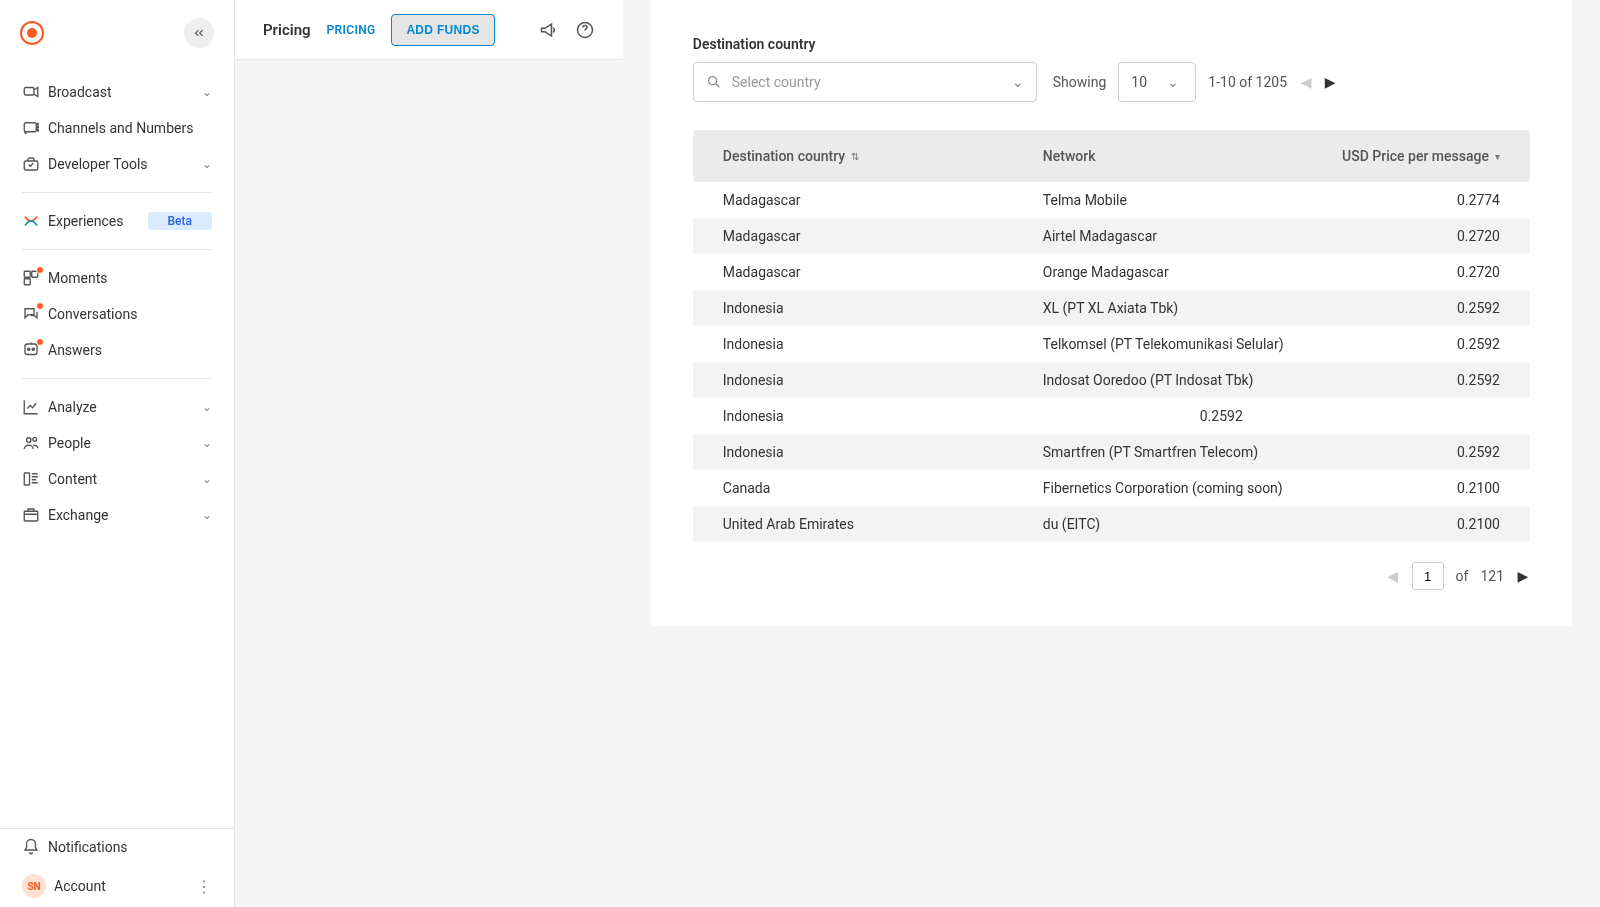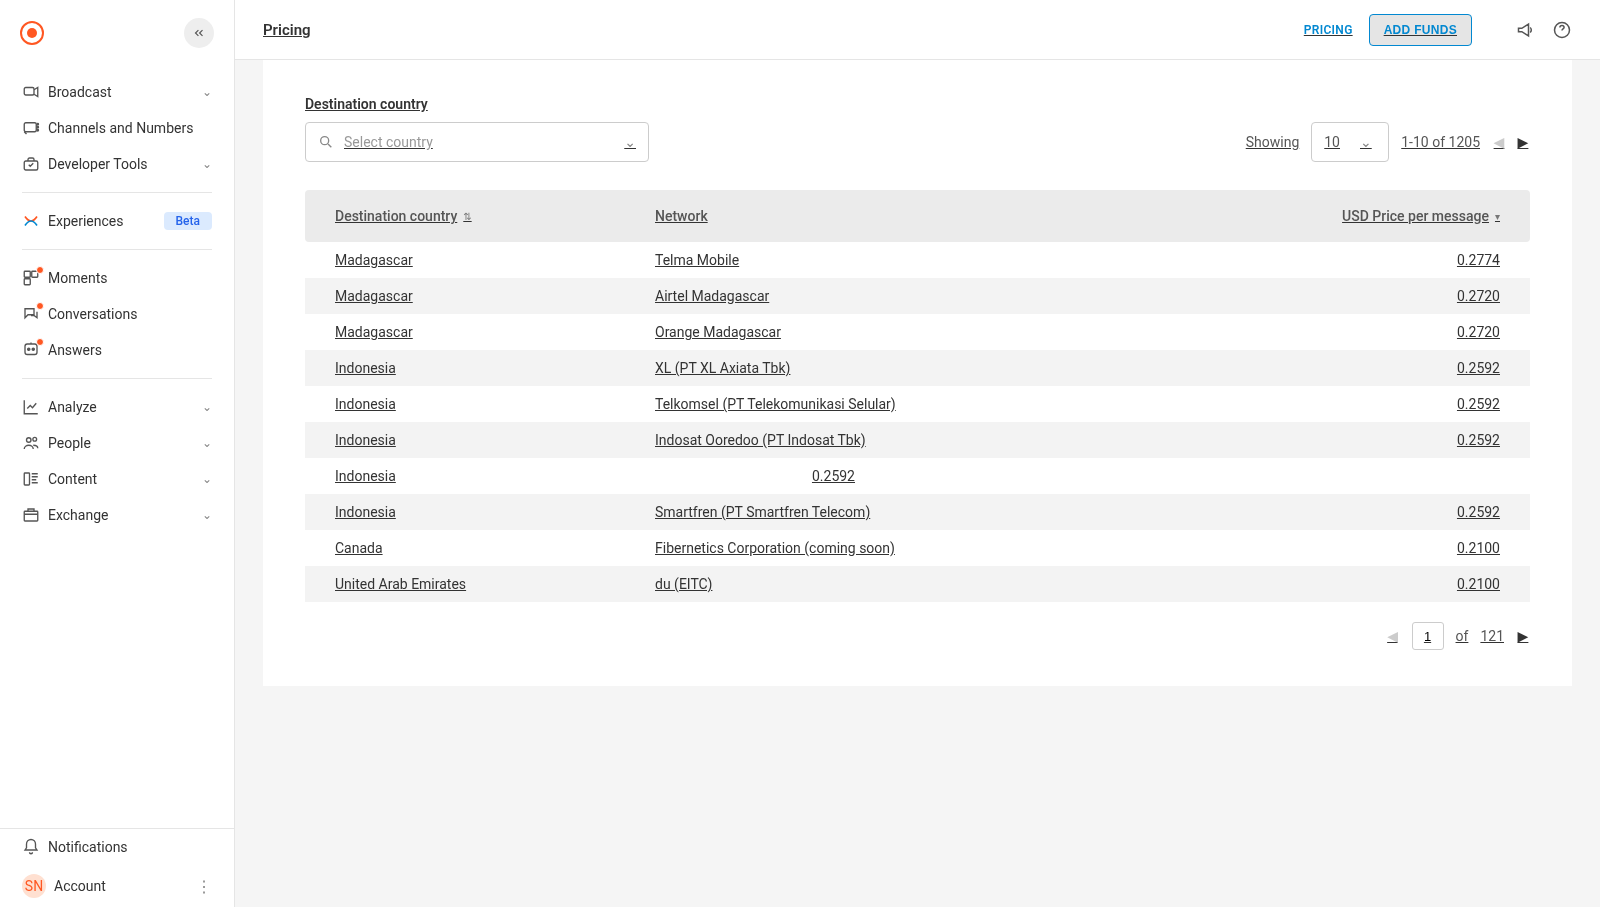--- a/index.html
+++ b/index.html
@@ -11,39 +11,39 @@
 .sidebar-top { padding: 18px 20px; display: flex; align-items: center; justify-content: space-between; }
 .logo { width: 24px; height: 24px; border: 2.5px solid #ff5722; border-radius: 50%; display: flex; align-items: center; justify-content: center; }
 .logo-inner { width: 10px; height: 10px; background: #ff5722; border-radius: 50%; }
 .collapse-btn { width: 30px; height: 30px; border-radius: 50%; background: #eee; display: flex; align-items: center; justify-content: center; cursor: pointer; }
 .nav { flex: 1; overflow: auto; padding: 8px 0; }
 .nav-item { display: flex; align-items: center; padding: 9px 22px; color: #333; cursor: pointer; position: relative; gap: 8px; }
 .nav-icon { width: 18px; height: 18px; display: flex; align-items: center; justify-content: center; color: #555; position: relative; }
 .nav-label { flex: 1; }
 .nav-chevron { color: #888; font-size: 12px; }
 .nav-divider { height: 1px; background: #e5e5e5; margin: 10px 22px; }
-.badge-beta { background: #dbeafe; color: #2563eb; padding: 2px 12px; border-radius: 4px; font-size: 12px; font-weight: 500; }
+.badge-beta { background: #dbeafe; color: #2563eb; padding: 2px 20px; border-radius: 4px; font-size: 12px; font-weight: 500; }
 .badge-dot { position: absolute; top: -3px; right: -4px; width: 8px; height: 8px; background: #ff5722; border-radius: 50%; border: 1.5px solid #fff; }
 .sidebar-bottom { border-top: 1px solid #e5e5e5; }
-.avatar { width: 24px; height: 24px; border-radius: 50%; background: #ffe0d1; color: #ff5722; font-size: 14px; font-weight: 400; display: flex; align-items: center; justify-content: center; }
+.avatar { width: 24px; height: 24px; border-radius: 50%; background: #ffe0d1; color: #ff5722; font-size: 10px; font-weight: 700; display: flex; align-items: center; justify-content: center; }
 .dots-icon { color: #888; font-size: 16px; }
 
 
-.main { flex: 1; display: flex; flex-direction: column; overflow: hidden; text-decoration: underline; }
+.main { flex: 1; display: flex; flex-direction: row; overflow: hidden; }
 .topbar { height: 60px; background: #fff; border-bottom: 1px solid #e5e5e5; display: flex; align-items: center; padding: 0 28px; gap: 16px; }
 .page-title { font-size: 15px; font-weight: 600; flex: 1; }
 .top-link { color: #0288d1; font-weight: 600; font-size: 12px; letter-spacing: 0.3px; cursor: pointer; }
 .top-btn { border: 1px solid #0288d1; color: #0288d1; background: #e5e5e5; padding: 8px 14px; border-radius: 4px; font-size: 12px; font-weight: 600; letter-spacing: 0.3px; cursor: pointer; margin-right: 28px; }
 .top-icon { width: 20px; height: 20px; color: #555; cursor: pointer; display: flex; align-items: center; justify-content: center; }
 
 .content { flex: 1; padding: 0 28px 40px; overflow: auto; }
 .card { background: #fff; padding: 36px 42px; }
 
 .filter-label { font-weight: 600; color: #333; margin-bottom: 10px; font-size: 14px; }
-.filter-row { display: flex; align-items: center; justify-content: space-between; margin-bottom: 28px; flex-wrap: wrap; gap: 0; }
+.filter-row { display: flex; align-items: center; margin-bottom: 28px; flex-wrap: wrap; gap: 16px; }
 .select-box { border: 1px solid #ccc; border-radius: 4px; height: 40px; width: 344px; display: flex; align-items: center; padding: 0 12px; gap: 10px; cursor: pointer; }
 .select-box .placeholder { color: #999; flex: 1; }
 .search-svg { color: #888; }
 .pager-top { display: flex; align-items: center; gap: 12px; color: #555; }
 .page-size { border: 1px solid #ccc; border-radius: 4px; height: 40px; padding: 0 12px; display: flex; align-items: center; gap: 20px; cursor: pointer; min-width: 78px; }
 .arrows { display: flex; gap: 10px; }
 .arrow { cursor: pointer; color: #333; width: 14px; text-align: center; }
 .arrow.disabled { color: #ccc; cursor: default; }
 
 

